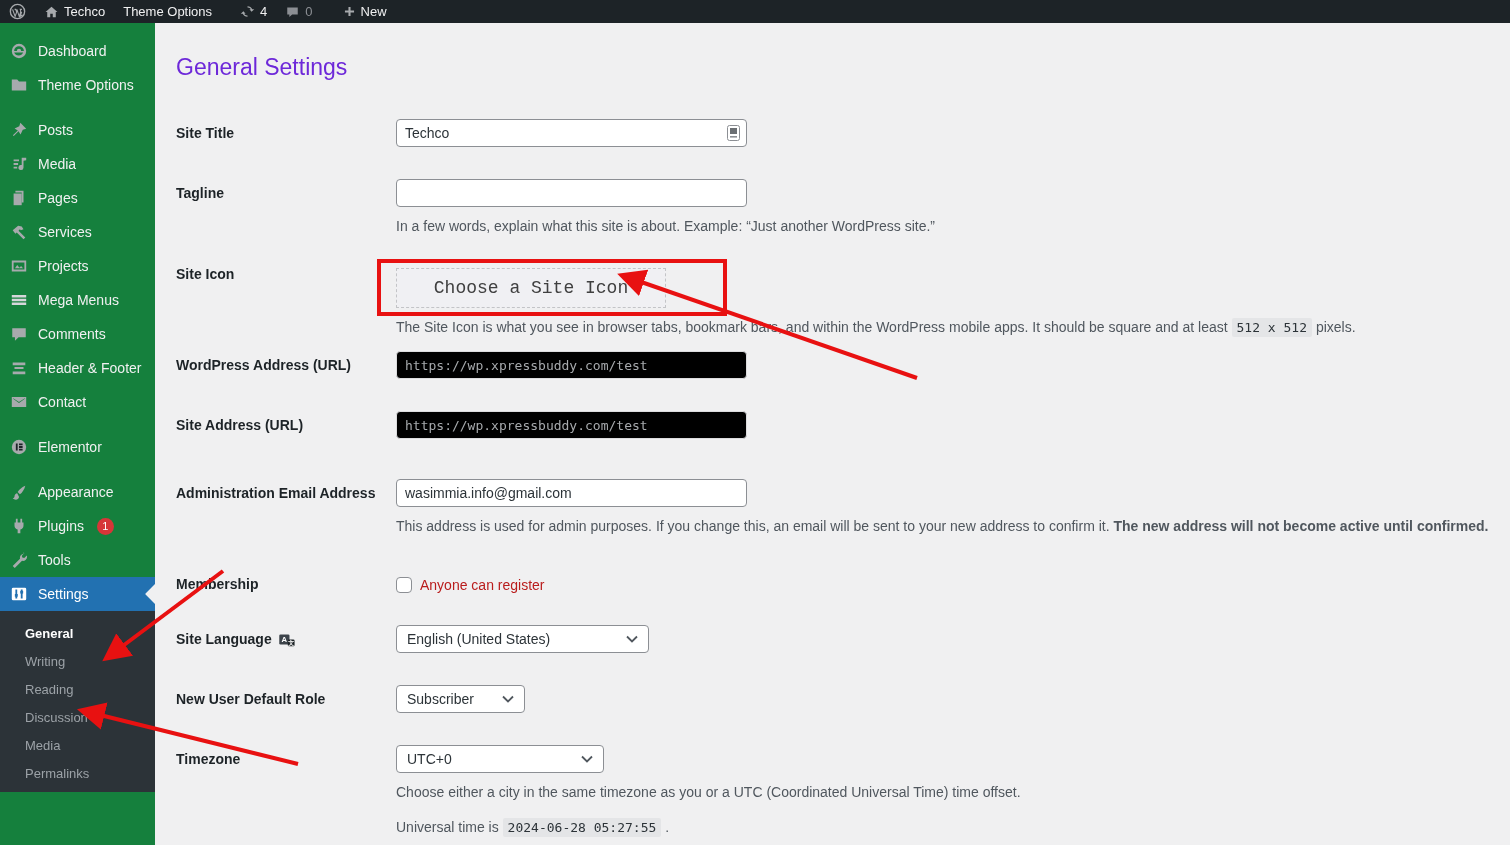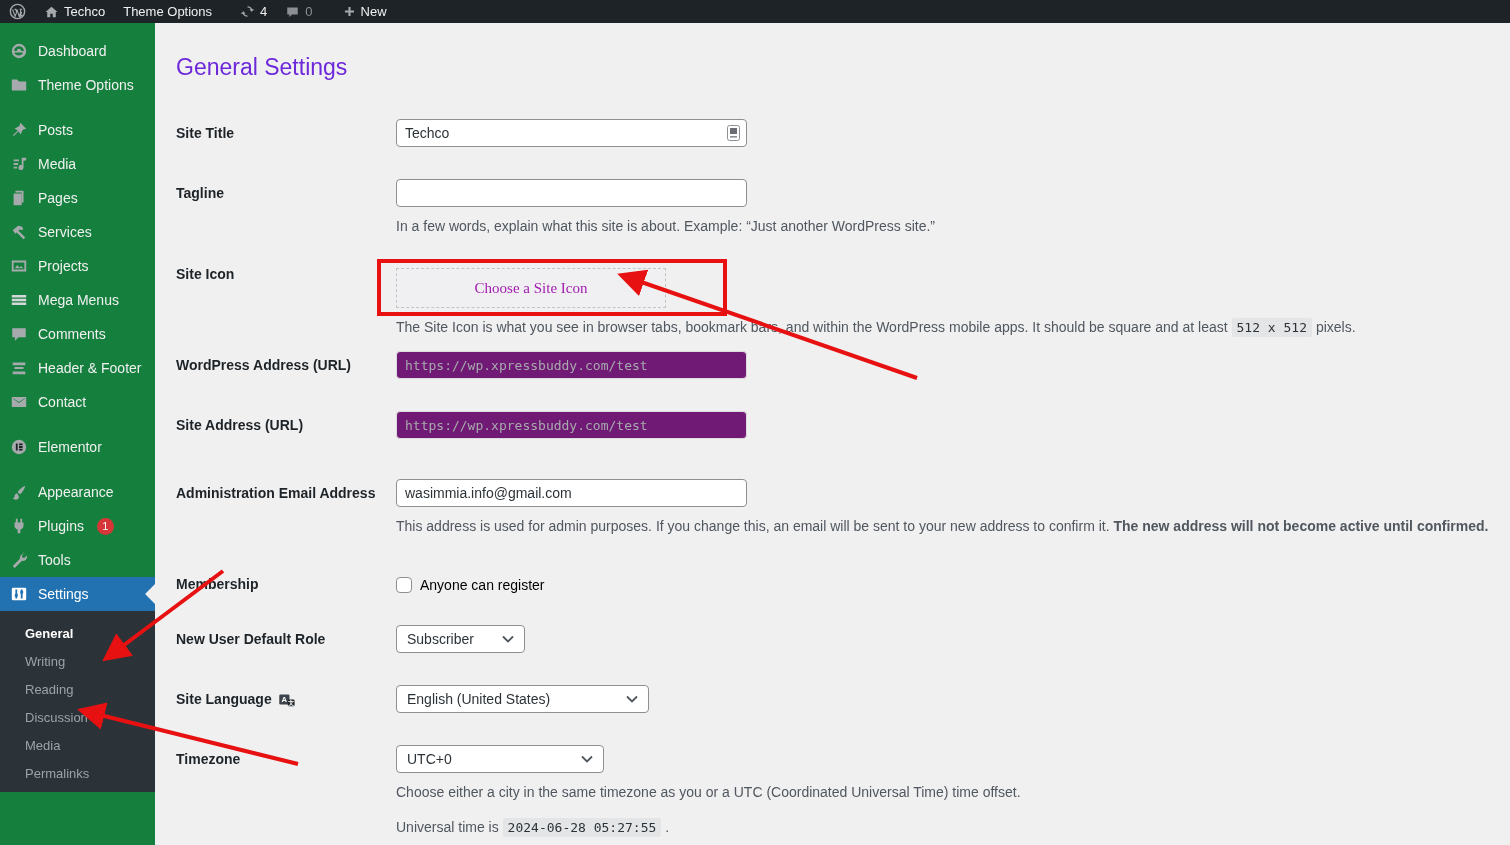--- a/index.html
+++ b/index.html
@@ -53,44 +53,44 @@
     display:flex;align-items:flex-start;gap:6px;
   }
   .form-field{flex:1;min-width:0;}
   input.text-input{
     width:351px;height:28px;box-sizing:border-box;border:1px solid #8c8f94;border-radius:4px;
     padding:0 26px 0 8px;font-size:14px;color:#2c3338;background:#fff;
     font-family:"Liberation Sans",sans-serif;
   }
   input.plain{padding-right:8px;}
   input.disabled-input{
-    background:#701a75;border-color:#dcdcde;color:#a7aaad;
+    background:#000000;border-color:#dcdcde;color:#a7aaad;
     font-family:"DejaVu Sans Mono",monospace;font-size:13px;
   }
   .input-wrap{position:relative;width:351px;}
   .autofill-badge{position:absolute;right:7px;top:6px;}
   .help-text{font-size:14px;color:#50575e;margin-top:9px;line-height:20px;}
   .nowrap{white-space:nowrap;overflow:hidden;}
   .code-chip{
     background:#e4e5e7;font-family:"DejaVu Sans Mono",monospace;font-size:13px;
     padding:2px 5px;border-radius:2px;color:#2c3338;
   }
   
   .site-icon-wrap{position:relative;width:270px;margin-top:8px;}
   .annot-rect{
     position:absolute;left:-19px;top:-9px;width:350px;height:57px;box-sizing:border-box;
     border:4px solid #e81111;pointer-events:none;z-index:20;
   }
   .choose-icon-btn{
     width:270px;height:40px;box-sizing:border-box;border:1px dashed #c3c4c7;background:#f0f0f3;
-    font-size:15px;color:#a21caf;display:flex;align-items:center;justify-content:center;cursor:pointer;
-    font-family:Liberation Serif, serif;
-  }
-  
-  .checkbox-row{display:flex;align-items:center;gap:8px;padding-top:3px;font-size:14px;color:#000000;}
+    font-size:18px;color:#404040;display:flex;align-items:center;justify-content:center;cursor:pointer;
+    font-family:Liberation Mono, monospace;
+  }
+  
+  .checkbox-row{display:flex;align-items:center;gap:8px;padding-top:3px;font-size:14px;color:#b91c1c;}
   .checkbox{
     width:16px;height:16px;box-sizing:border-box;border:1px solid #8c8f94;border-radius:4px;background:#fff;cursor:pointer;flex:none;
   }
   
   .select{
     height:28px;box-sizing:border-box;border:1px solid #8c8f94;border-radius:4px;background:#fff;
     display:flex;align-items:center;justify-content:space-between;padding:0 10px;
     font-size:14px;color:#2c3338;cursor:pointer;
   }
   .sel-role{width:129px;}
@@ -368,45 +368,45 @@
   <div class="form-row row-membership">
     <div class="form-label" style="padding-top:2px;">Membership</div>
     <div class="form-field">
       <div class="checkbox-row">
         <span class="checkbox"></span>
         <span>Anyone can register</span>
       </div>
     </div>
   </div>
 
-  <div class="form-row row-role">
-    <div class="form-label">New User Default Role</div>
-    <div class="form-field">
-      <div class="select sel-role">
-        <span>Subscriber</span>
-        <svg width="12" height="8" viewBox="0 0 12 8">
-            <path d="M1 1.5l5 5 5-5" fill="none" stroke="#50575e" stroke-width="1.8"></path>
-          </svg>
-      </div>
-    </div>
-  </div>
-
   <div class="form-row row-lang">
     <div class="form-label">
       <span>Site Language</span>
       <svg width="17" height="17" viewBox="0 0 20 20">
         <rect x="1.5" y="4" width="12" height="12" rx="1.5" fill="#3c434a"></rect>
         <text x="7.5" y="13.5" font-size="9" fill="#fff" text-anchor="middle" font-family="Liberation Sans,sans-serif" font-weight="bold">A</text>
         <rect x="11.5" y="10" width="8" height="8" rx="1.5" fill="#1d2327"></rect>
         <text x="15.5" y="16.5" font-size="7" fill="#fff" text-anchor="middle" font-family="Liberation Sans,sans-serif">文</text>
       </svg>
     </div>
     <div class="form-field">
       <div class="select sel-lang">
         <span>English (United States)</span>
+        <svg width="12" height="8" viewBox="0 0 12 8">
+            <path d="M1 1.5l5 5 5-5" fill="none" stroke="#50575e" stroke-width="1.8"></path>
+          </svg>
+      </div>
+    </div>
+  </div>
+
+  <div class="form-row row-role">
+    <div class="form-label">New User Default Role</div>
+    <div class="form-field">
+      <div class="select sel-role">
+        <span>Subscriber</span>
         <svg width="12" height="8" viewBox="0 0 12 8">
             <path d="M1 1.5l5 5 5-5" fill="none" stroke="#50575e" stroke-width="1.8"></path>
           </svg>
       </div>
     </div>
   </div>
 
   <div class="form-row row-tz">
     <div class="form-label">Timezone</div>
     <div class="form-field">

